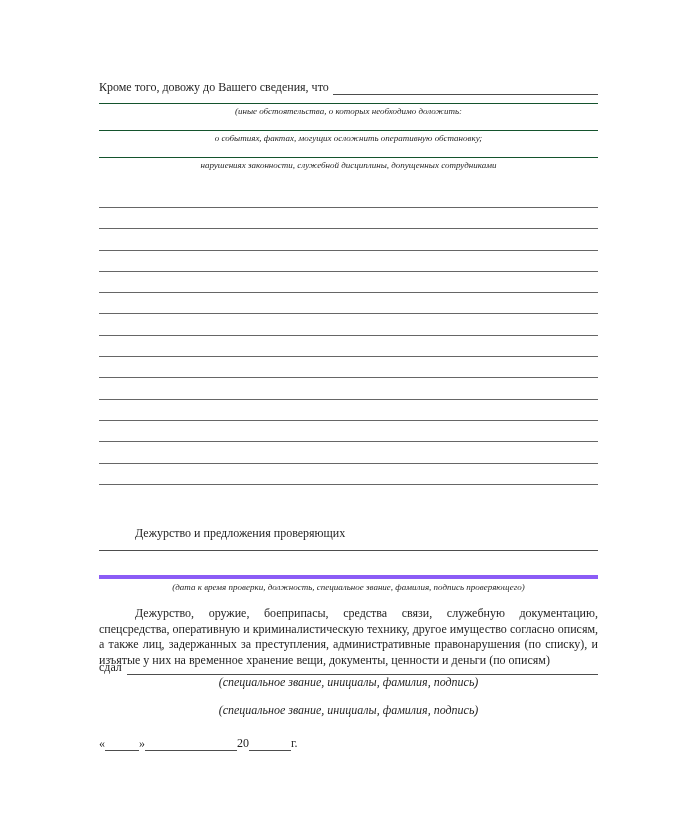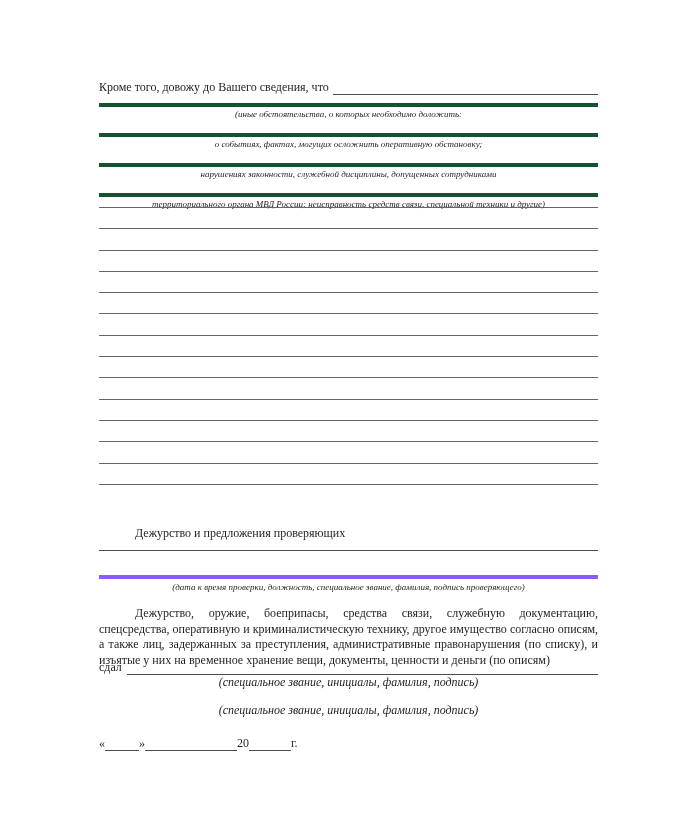--- a/index.html
+++ b/index.html
@@ -34,21 +34,21 @@
     flex: 1 1 auto;
     border-bottom: 1px solid #4d4d4d;
     height: 13px;
     margin-left: 4px;
   }
 
   
   .hint-block { left: 99px; top: 103px; width: 499px; }
   .hint-pair {
     height: 26px;
-    border-top: 4px solid #14532d;
+    border-top: 1px solid #14532d;
     box-sizing: content-box;
   }
   .hint-caption {
     margin-top: 2px;
     font-size: 9px;
     line-height: 11px;
     font-style: italic;
     text-align: center;
     white-space: nowrap;
   }
@@ -135,23 +135,20 @@
   <div class="abs hint-block">
     <div class="hint-pair">
       <div class="hint-caption">(иные обстоятельства, о которых необходимо доложить:</div>
     </div>
     <div class="hint-pair">
       <div class="hint-caption">о событиях, фактах, могущих осложнить оперативную обстановку;</div>
     </div>
     <div class="hint-pair">
       <div class="hint-caption">нарушениях законности, служебной дисциплины, допущенных сотрудниками</div>
     </div>
-    <div class="hint-pair">
-      <div class="hint-caption">территориального органа МВД России; неисправность средств связи, специальной техники и другие)</div>
-    </div>
   </div>
 
   <div class="abs blank-lines">
     <div class="blank-line"></div>
     <div class="blank-line"></div>
     <div class="blank-line"></div>
     <div class="blank-line"></div>
     <div class="blank-line"></div>
     <div class="blank-line"></div>
     <div class="blank-line"></div>

